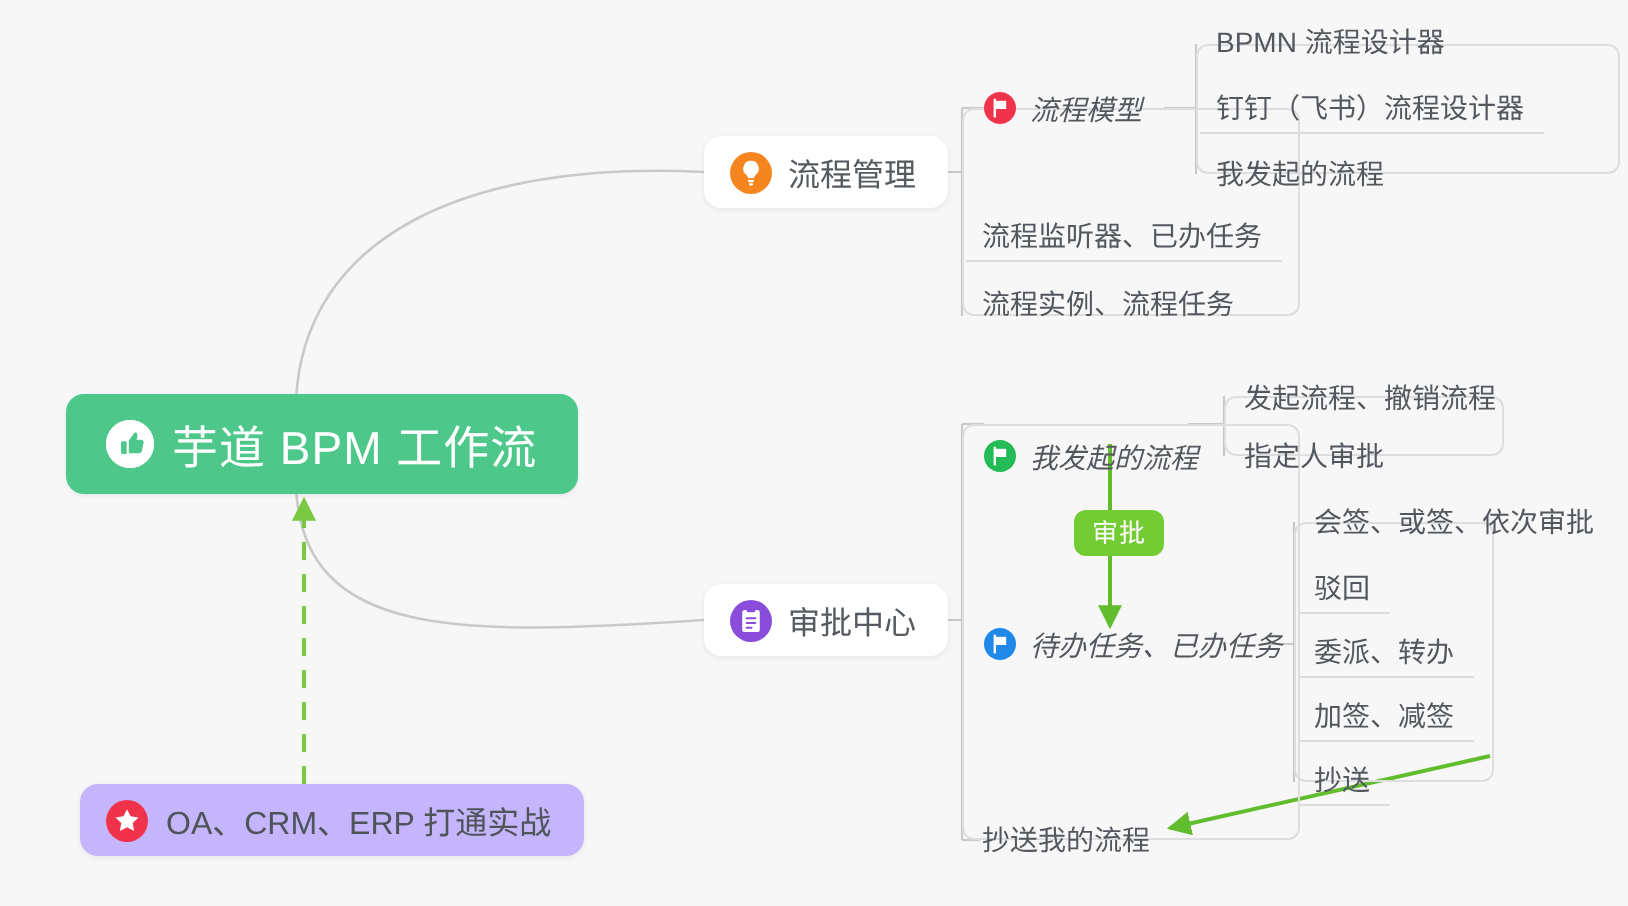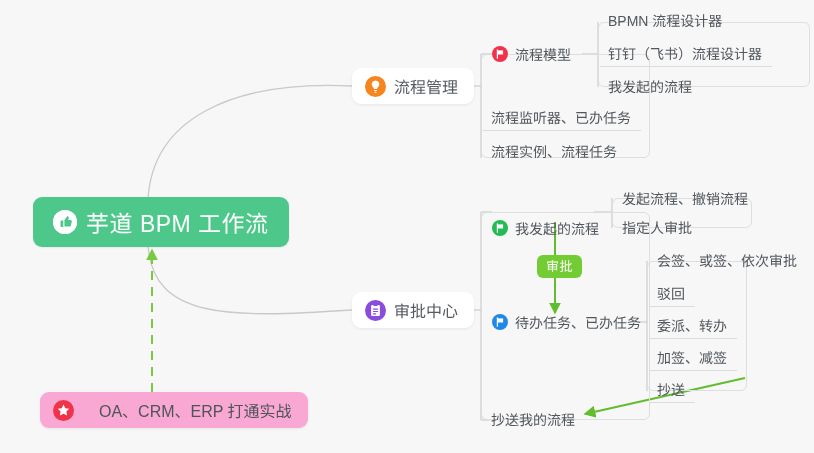--- a/index.html
+++ b/index.html
@@ -50,44 +50,43 @@
   }
   .card .ntext{margin-left:8px;}
 
   
   .lvl2{
     font-size:14px;
     color:#53585e;
     height:22px;
     padding:0;
   }
-  .lvl2 .ntext{margin-left:7px;}
+  .lvl2 .ntext{margin-left:7px;font-style:italic;}
 
   
   .leaf{
     font-size:14px;
     color:#53585e;
     height:26px;
     padding:0 10px 0 8px;
     align-items:flex-end;
     padding-bottom:3px;
     border-bottom:1px solid #dcdcdc;
   }
   .leaf.noline{border-bottom:1px solid transparent;}
 
   
   .flatcard{
-    background:#f9a8d4;
+    background:#c4b5fd;
     border-radius:9px;
     height:36px;
     padding:0 16px 0 13px;
     font-size:16px;
     color:#4f5459;
     box-shadow:0 1px 3px rgba(0,0,0,.07);
-    gap:16px;
   }
   .flatcard .ntext{margin-left:9px;}
 
   
   .tag{
     position:absolute;
     background:#74cc34;
     color:#ffffff;
     font-size:13px;
     border-radius:6px;

